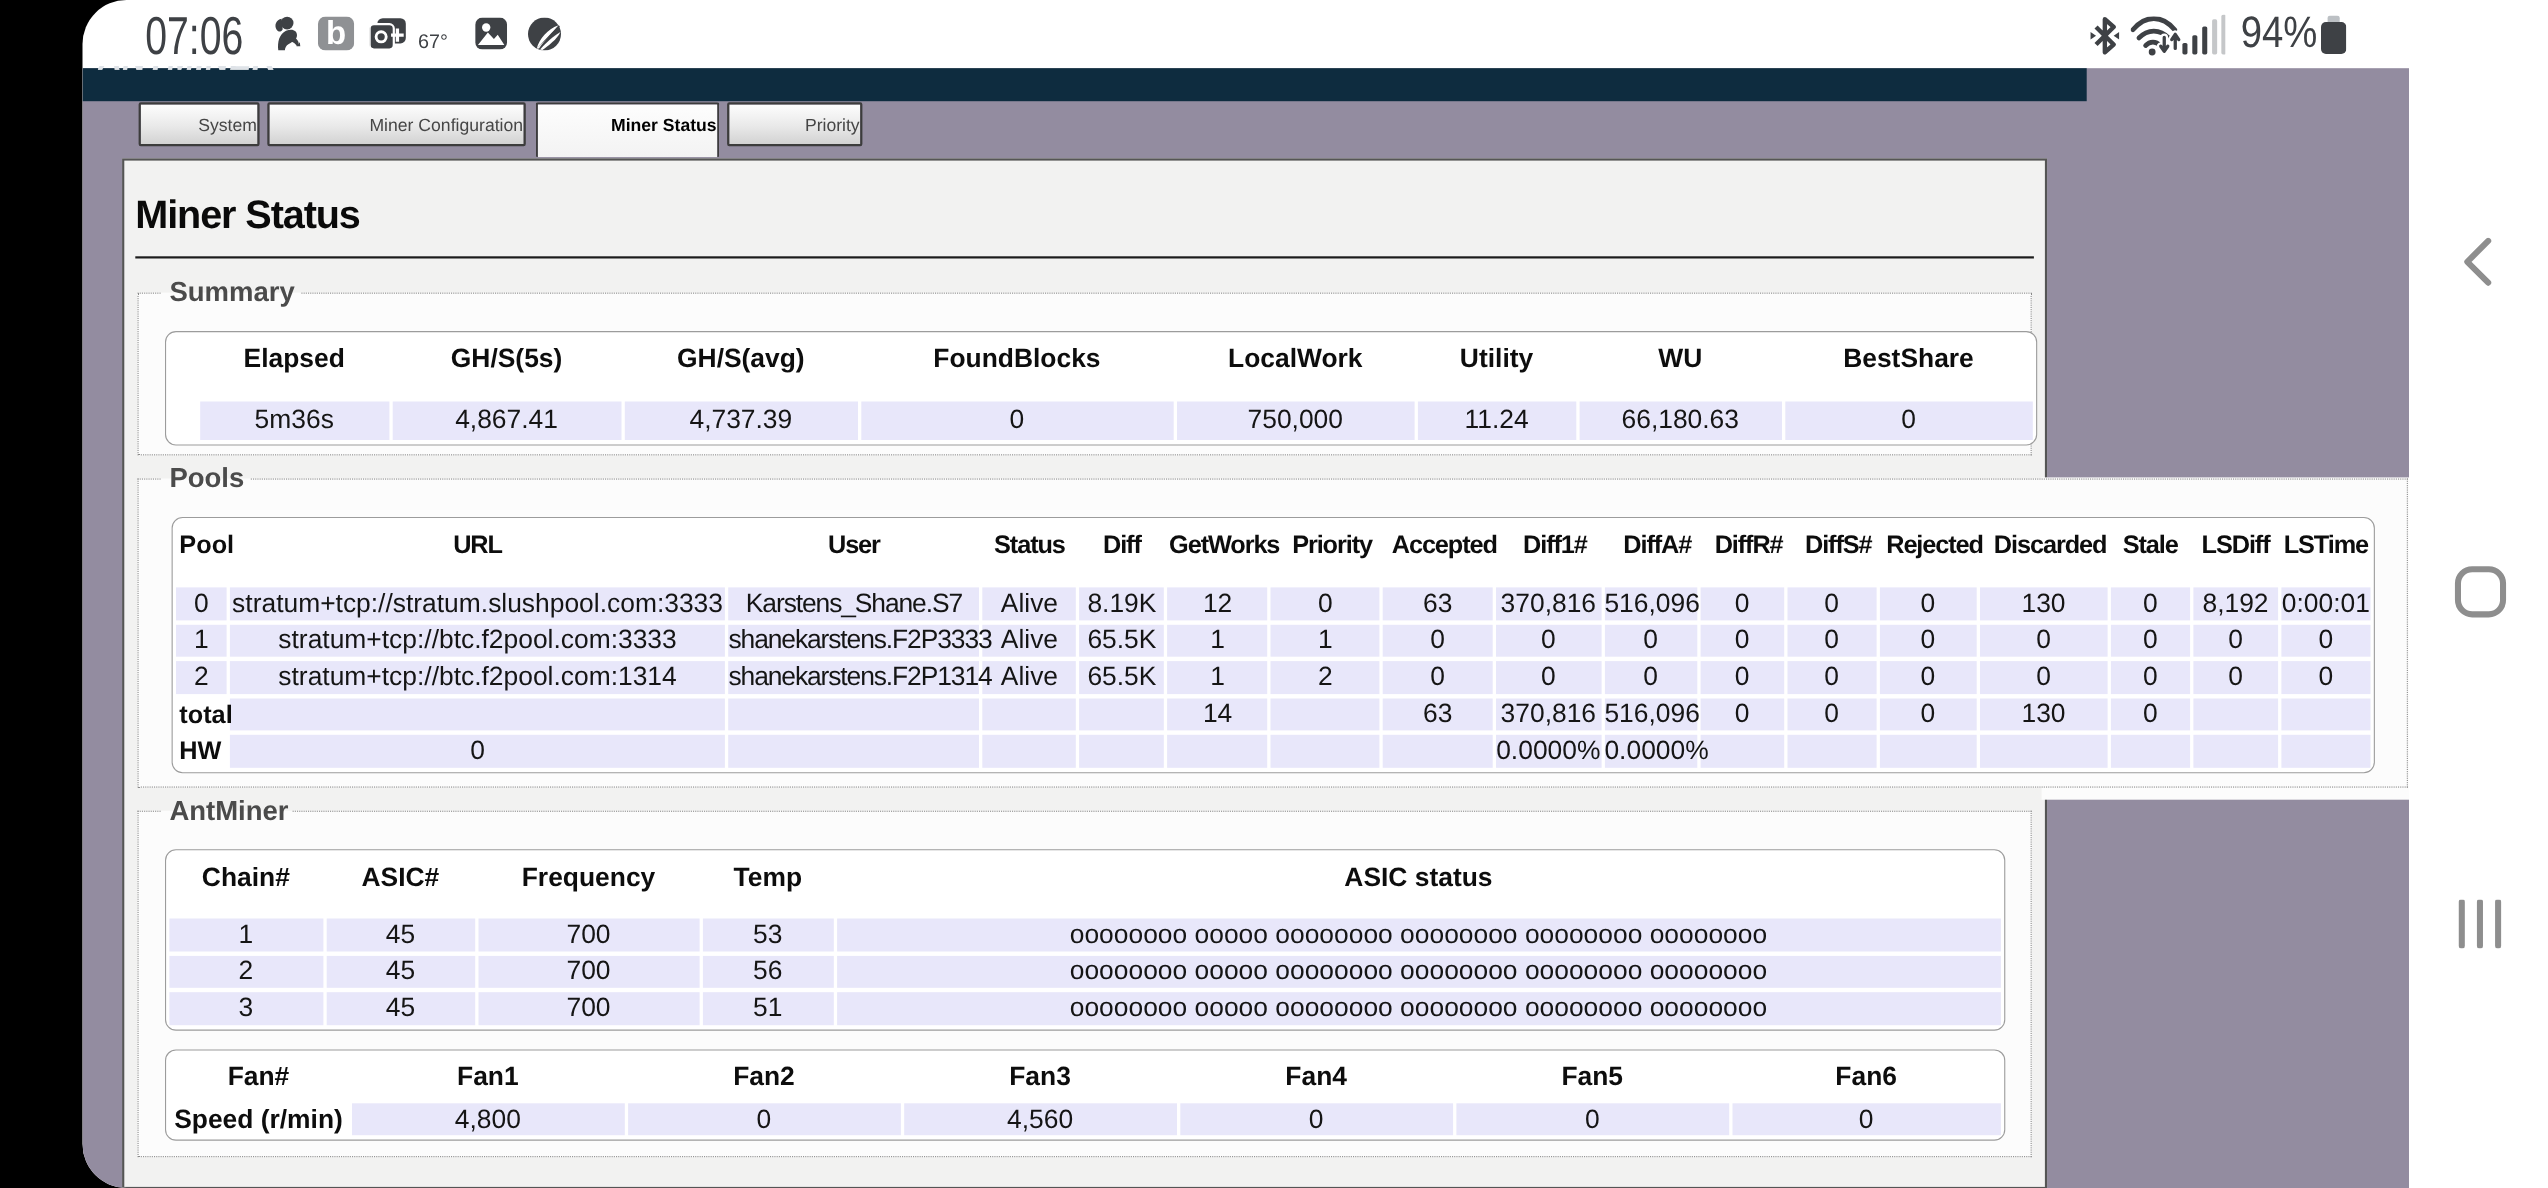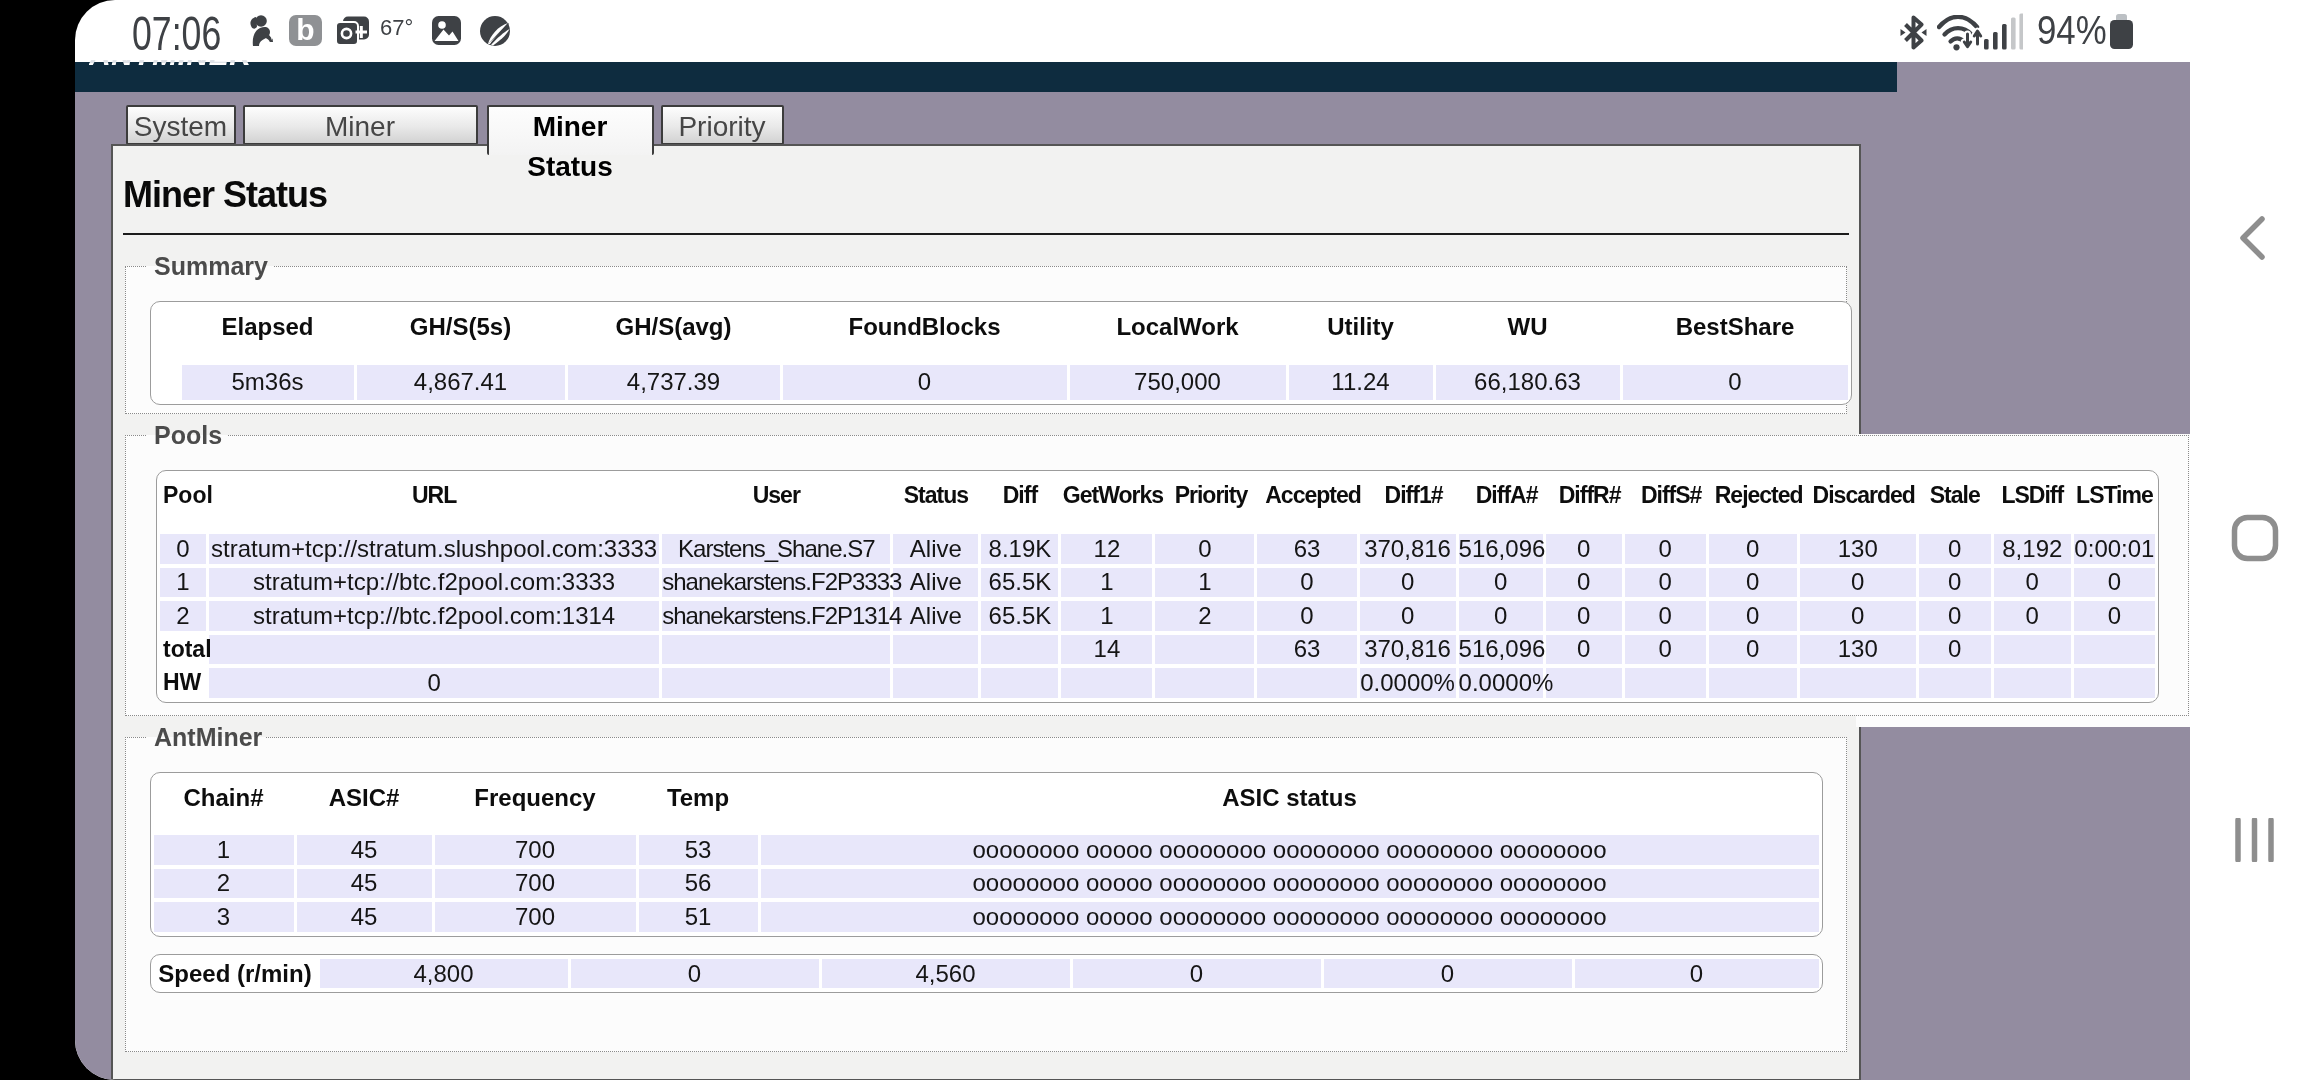--- a/index.html
+++ b/index.html
@@ -4,21 +4,21 @@
 <style>
   html,body{margin:0;padding:0;}
   body{width:2316px;height:1080px;background:#000;font-family:"Liberation Sans",sans-serif;overflow:hidden;position:relative;}
   .abs{position:absolute;}
   #screen{position:absolute;left:75px;top:0;width:2241px;height:1080px;background:#fff;border-radius:40px 0 0 40px;overflow:hidden;}
   #webview{position:absolute;left:0;top:62px;width:2115px;height:1018px;background:#938CA0;}
   #teal{position:absolute;left:0;top:62px;width:1822px;height:30px;background:#0E2C3F;}
   .logoslice{position:absolute;left:14px;width:260px;overflow:hidden;}
   .logoslice div{position:absolute;left:0;font-size:30px;font-weight:bold;font-style:italic;letter-spacing:0.5px;line-height:30px;white-space:nowrap;}
   
-  .tab{position:absolute;top:105px;height:39.5px;box-sizing:border-box;border:2px solid #3c3c3c;border-radius:2px;background:linear-gradient(180deg,#fdfdfd 0%,#e9e9e9 55%,#d2d2d2 100%);color:#464646;font-size:28px;text-align:center;line-height:40px;}
+  .tab{position:absolute;top:93px;height:39.5px;box-sizing:border-box;border:2px solid #3c3c3c;border-radius:2px;background:linear-gradient(180deg,#fdfdfd 0%,#e9e9e9 55%,#d2d2d2 100%);color:#464646;font-size:16px;text-align:right;line-height:40px;}
   .tab.active{height:50px;z-index:3;border-bottom:none;background:linear-gradient(180deg,#fdfdfd 0%,#f3f3f3 100%);color:#000;font-weight:bold;}
   #panel{position:absolute;left:36px;top:143.5px;width:1750px;height:937px;box-sizing:border-box;background:#F2F2F1;border:2px solid #555;}
   #poolsunder{position:absolute;left:1781px;top:434px;width:334px;height:293px;background:#FCFCFC;}
   .fieldset{position:absolute;box-sizing:border-box;border:1.5px dotted #8a8a8a;border-top:none;background:#FCFCFC;}
   .fseg{position:absolute;height:0;border-top:1.5px dotted #8a8a8a;}
   .flabel{position:absolute;font-size:25px;font-weight:bold;color:#4b4b4b;padding:0 8px;line-height:28px;}
   h2.title{position:absolute;left:48px;top:176px;margin:0;font-size:36px;line-height:38px;letter-spacing:-1px;color:#0a0a0a;font-weight:bold;}
   #rule{position:absolute;left:48px;top:233px;width:1726px;height:2px;background:#1c1c1c;}
   
   table.t{position:absolute;border-collapse:separate;border-spacing:3px 4px;background:#fff;border:1.5px solid #9c9c9c;border-radius:10px;table-layout:fixed;}
@@ -310,34 +310,43 @@
     <colgroup>
         <col style="width:163px">
         <col style="width:248px">
         <col style="width:248px">
         <col style="width:248px">
         <col style="width:248px">
         <col style="width:248px">
         <col style="width:244px">
       </colgroup>
     <tbody>
+        <tr style="height:40px;">
+          <th>Fan#</th>
+          <th>Fan1</th>
+          <th>Fan2</th>
+          <th>Fan3</th>
+          <th>Fan4</th>
+          <th>Fan5</th>
+          <th>Fan6</th>
+        </tr>
     <tr style="height:29px;">
           <th>Speed (r/min)</th>
           <td class="l">4,800</td>
           <td class="l">0</td>
           <td class="l">4,560</td>
           <td class="l">0</td>
           <td class="l">0</td>
           <td class="l">0</td>
         </tr>
   </tbody>
     </table>
 
   <div class="abs" id="time" style="left:57px;top:9.4px;font-size:48.5px;line-height:48.5px;color:#3E4145;transform:scaleX(0.735);transform-origin:0 0;">07:06</div>
-  <div class="abs" style="left:305px;top:17px;font-size:22px;line-height:22px;color:#3E4145;">67°</div>
+  <div class="abs" style="left:305px;top:27px;font-size:18px;line-height:22px;color:#3E4145;">67°</div>
   <div class="abs" id="pct" style="left:1962px;top:9.5px;font-size:40px;line-height:40px;color:#3E4145;transform:scaleX(0.87);transform-origin:0 0;">94%</div>
 
   <svg class="abs" style="left:169px;top:14px;" width="30" height="32" viewBox="0 0 30 32">
     <circle cx="17" cy="7" r="5.8" fill="#3E4145"></circle>
     <path d="M12 3 C7 4 5 9 7.5 13 C9 15.5 12 15 13 12.5 Z" fill="#3E4145"></path>
     <path d="M9 32 C8 24 10 17 16 14 C22 11.5 26 14 26 18 C26 22 22 24 18.5 26 C16 27.5 15 29.5 15 32 Z" fill="#3E4145"></path>
     <path d="M15 19 C20 17.5 25 19.5 27 23.5 C28 25.5 27.5 27.5 26 28 C24.5 25 21 22.5 15 23 Z" fill="#3E4145"></path>
     <path d="M25.5 28 L28.5 24.5 L29 28 Z" fill="#3E4145"></path>
   </svg>
   <svg class="abs" style="left:214px;top:15px;" width="33" height="31" viewBox="0 0 33 31">

